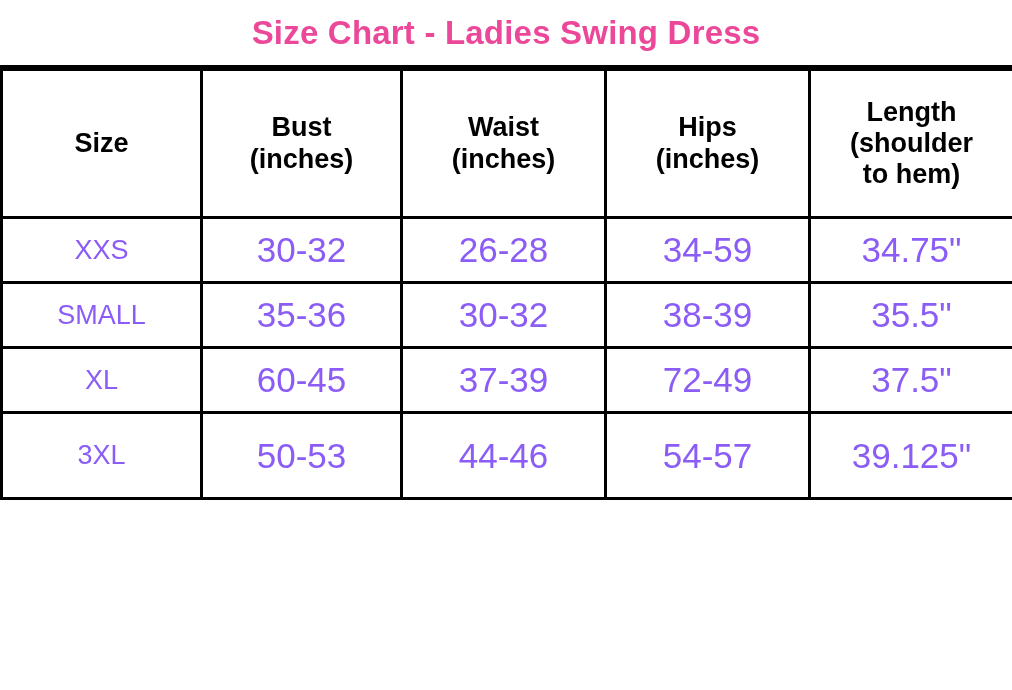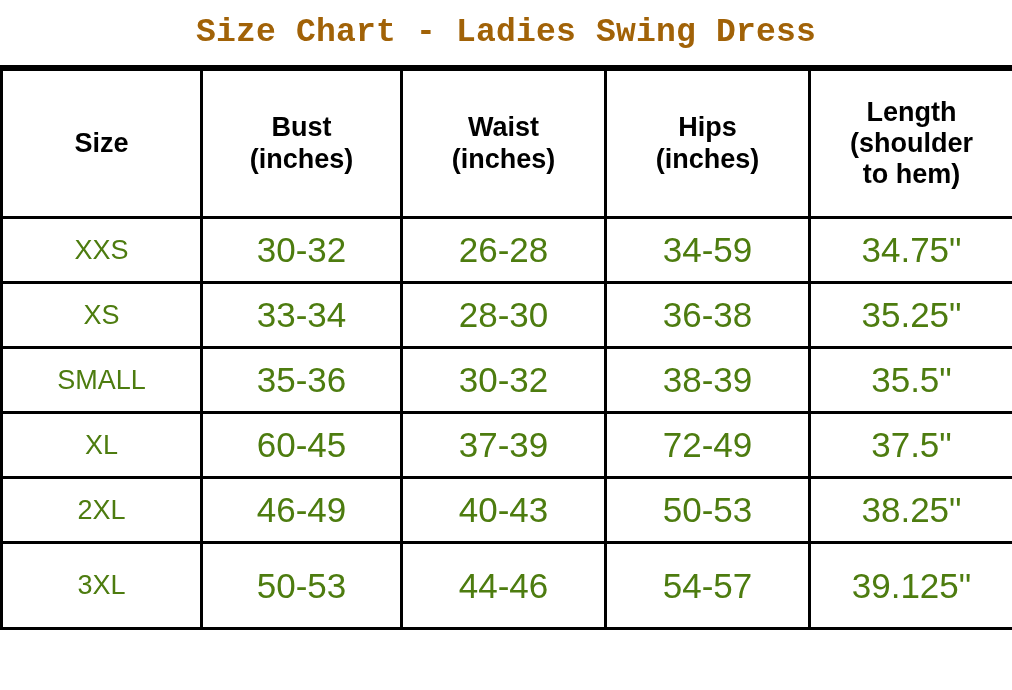--- a/index.html
+++ b/index.html
@@ -22,36 +22,35 @@
     flex-direction: column;
   }
   .chart-title {
     height: 68px;
     display: flex;
     align-items: center;
     justify-content: center;
     font-size: 33px;
     font-weight: bold;
     letter-spacing: 0.2px;
-    color: #a16207;
+    color: #ec4899;
     border-bottom: 3px solid #000000;
     box-sizing: border-box;
-    font-family: Liberation Mono, monospace;
   }
   table.size-table {
     border-collapse: collapse;
     width: 1012px;
     table-layout: fixed;
   }
   table.size-table th,
   table.size-table td {
     border: 3px solid #000000;
     text-align: center;
     vertical-align: middle;
-    color: #4d7c0f;
+    color: #8b5cf6;
   }
   table.size-table th {
     font-size: 27px;
     font-weight: bold;
     line-height: 1.15;
     padding: 6px 4px;
     color: #000000;
   }
   table.size-table thead tr {
     height: 148px;
@@ -115,48 +114,34 @@
     </thead>
     <tbody>
       <tr>
         <td class="size-cell">XXS</td>
         <td>30-32</td>
         <td>26-28</td>
         <td>34-59</td>
         <td>34.75"</td>
       </tr>
       <tr>
-        <td class="size-cell">XS</td>
-        <td>33-34</td>
-        <td>28-30</td>
-        <td>36-38</td>
-        <td>35.25"</td>
-      </tr>
-      <tr>
         <td class="size-cell">SMALL</td>
         <td>35-36</td>
         <td>30-32</td>
         <td>38-39</td>
         <td>35.5"</td>
       </tr>
       <tr>
         <td class="size-cell">XL</td>
         <td>60-45</td>
         <td>37-39</td>
         <td>72-49</td>
         <td>37.5"</td>
       </tr>
       <tr>
-        <td class="size-cell">2XL</td>
-        <td>46-49</td>
-        <td>40-43</td>
-        <td>50-53</td>
-        <td>38.25"</td>
-      </tr>
-      <tr>
         <td class="size-cell">3XL</td>
         <td>50-53</td>
         <td>44-46</td>
         <td>54-57</td>
         <td>39.125"</td>
       </tr>
     </tbody>
   </table>
 
 </div>

